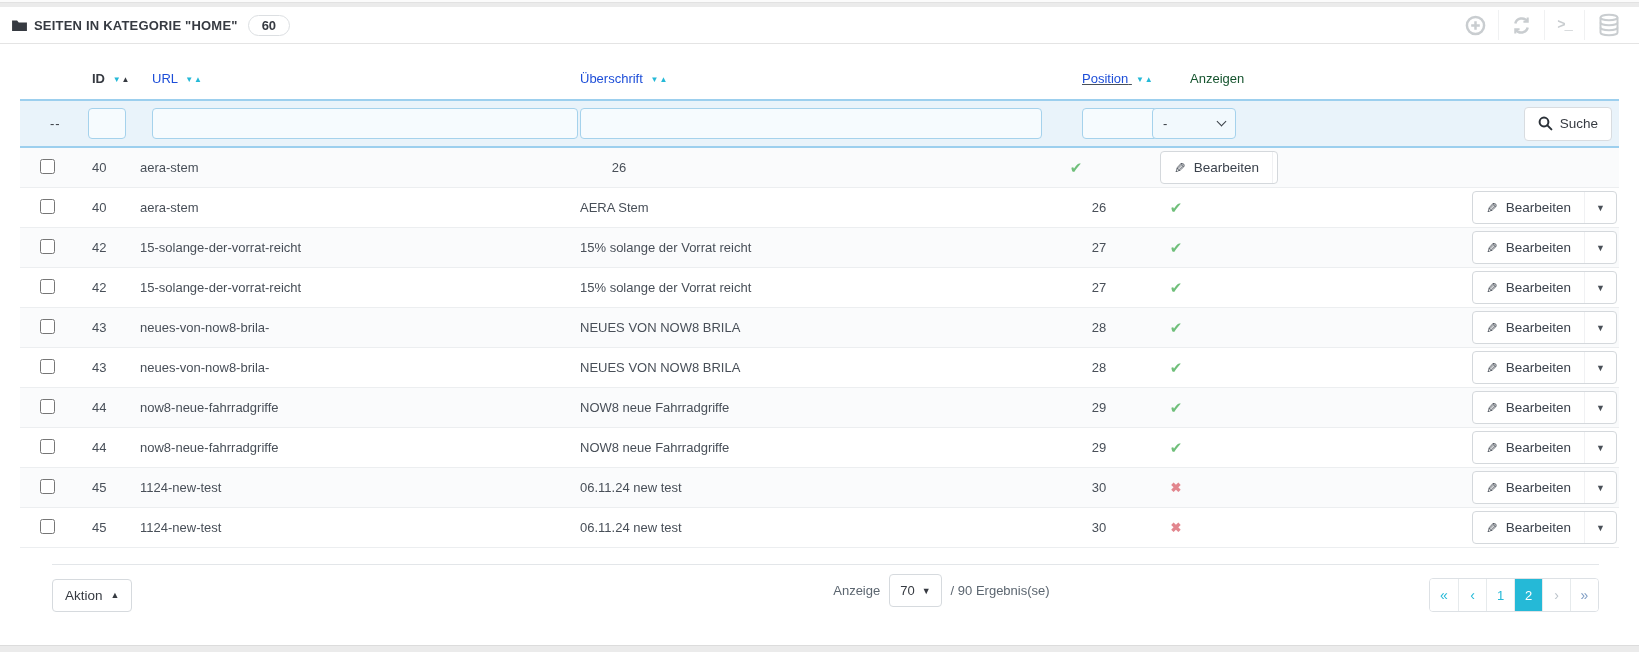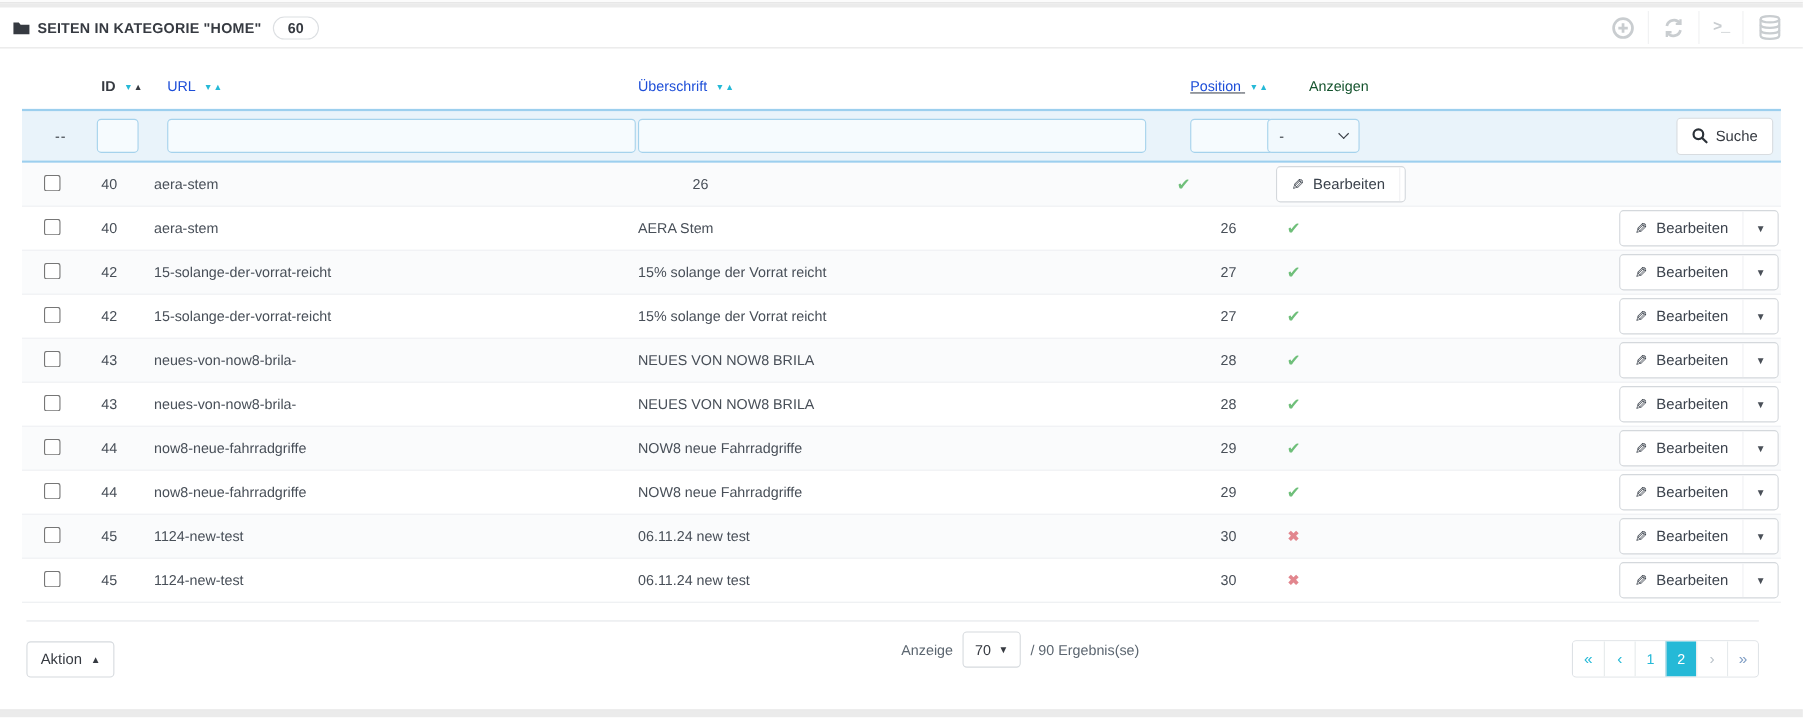--- a/index.html
+++ b/index.html
@@ -94,21 +94,21 @@
     font-size: 13.5px; color: #363a41; cursor: pointer;
     font-family: "Liberation Sans", sans-serif;
   }
 
   
   .trow { height: 40px; border-bottom: 1px solid #eceef0; background: #fff; cursor: pointer; }
   .trow:nth-child(odd) { background: #fafbfc; }
   .c-check { padding-left: 20px; }
   .c-check input { width: 15px; height: 15px; accent-color: #fff; cursor: pointer; }
   .c-id { padding-left: 8px; }
-  .c-pos { padding-left: 14px; width: 64px; text-align: right; }
+  .c-pos { padding-left: 14px; width: 64px; text-align: center; }
   .status { font-size: 15px; padding-left: 2px; display: inline-block; width: 30px; text-align: center; }
   .status.ok { color: #6fbf7a; }
   .status.no { color: #e2868e; font-size: 13px; font-weight: 700; }
   .c-actions { display: flex; justify-content: flex-end; padding-right: 2px; }
   .edit-group {
     display: flex; align-items: stretch; height: 33px;
     border: 1px solid #d4d8dc; border-radius: 4px; background: #fff; overflow: hidden;
   }
   .edit-main {
     display: flex; align-items: center; gap: 8px;
@@ -116,24 +116,24 @@
     background: none; border: none; font-family: "Liberation Sans", sans-serif;
   }
   .pencil { font-size: 14px; color: #3b424c; transform: scaleX(-1) rotate(0deg); display:inline-block; }
   .edit-caret {
     display: flex; align-items: center; padding: 0 11px;
     border-left: 1px solid #f0f1f3; color: #4a5058; font-size: 10px; cursor: pointer;
   }
 
   
   .list-footer {
-    margin: 16px 20px 0 4px;
+    margin: 16px 20px 0 32px;
     border-top: 1px solid #e3e6e9;
     padding-top: 9px;
-    display: flex; align-items: flex-end;
+    display: flex; align-items: center;
     position: relative; height: 52px;
   }
   .btn-plain {
     display: inline-flex; align-items: center; gap: 8px;
     background: #fff; border: 1px solid #d6dade; border-radius: 4px;
     padding: 0 12px; height: 33px; font-size: 13.5px; color: #363a41;
     cursor: pointer; font-family: "Liberation Sans", sans-serif;
   }
   .caret-up { font-size: 9px; color: #363a41; }
   .caret-dn { font-size: 9px; color: #363a41; }

